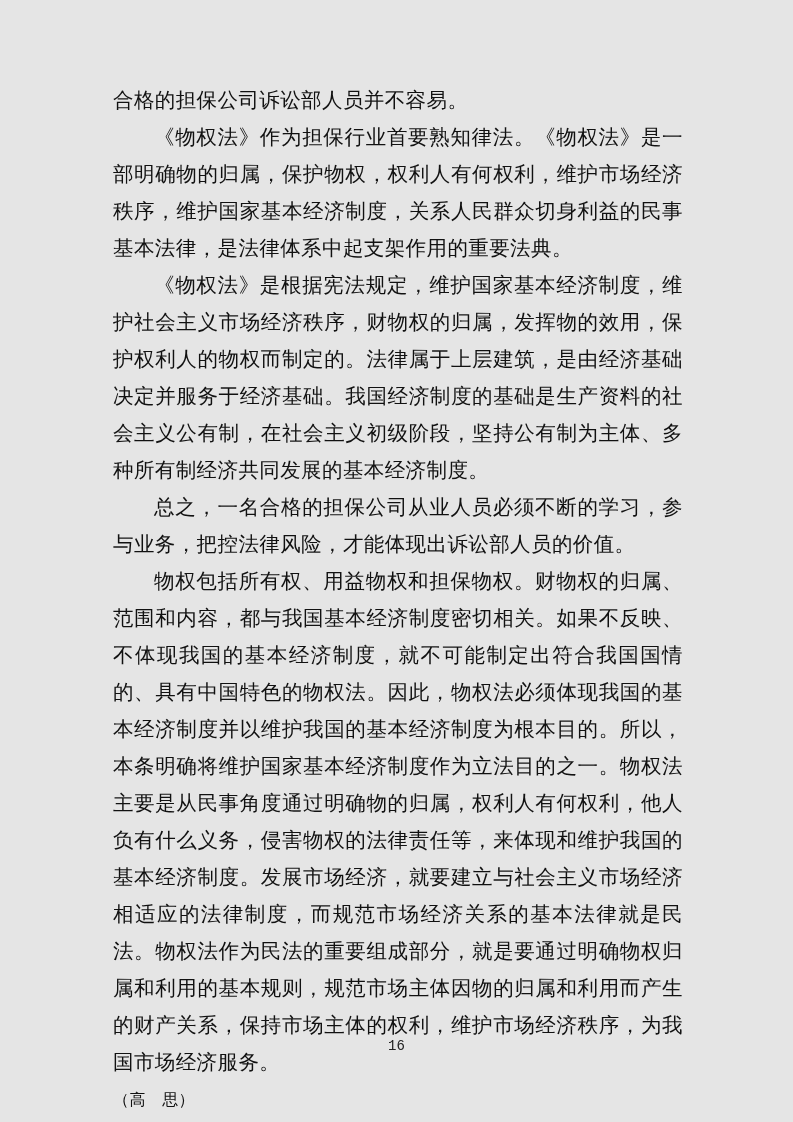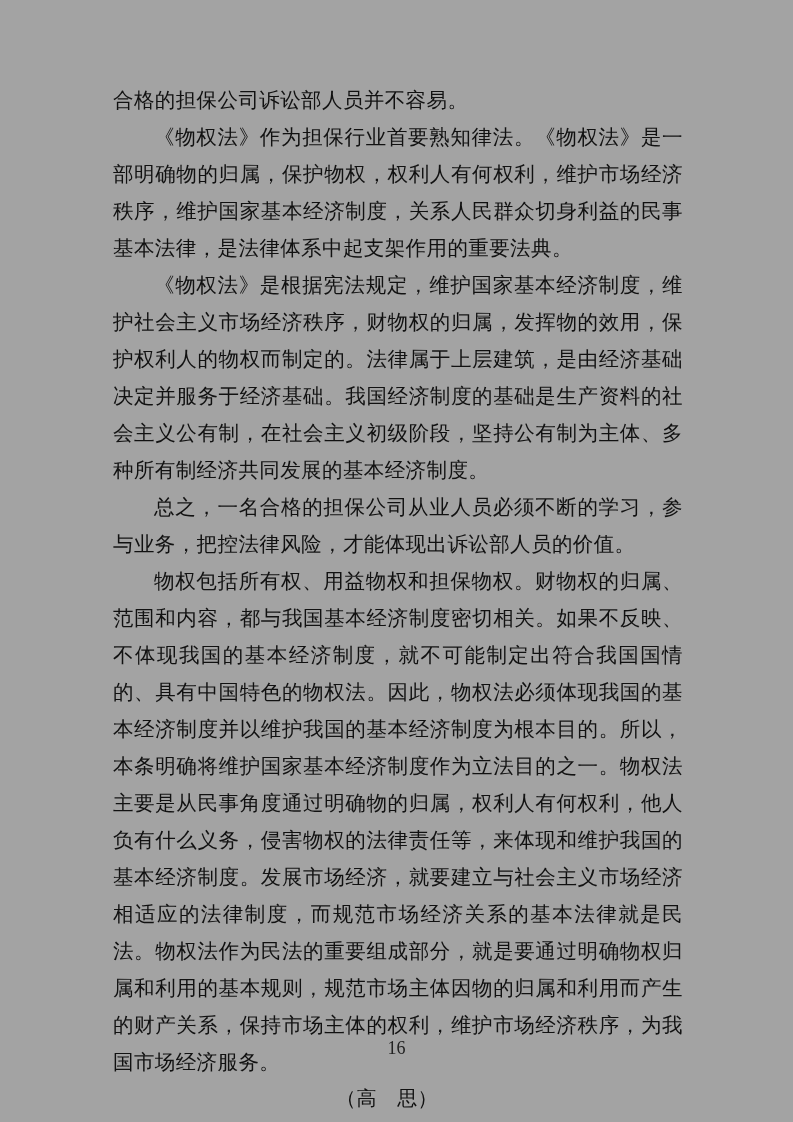--- a/index.html
+++ b/index.html
@@ -4,21 +4,21 @@
 <style>
   html, body {
     margin: 0;
     padding: 0;
     background: #ffffff;
   }
   .page {
     position: relative;
     width: 793px;
     height: 1122px;
-    background: #a3a3a3;
+    background: #e5e5e5;
     overflow: hidden;
     box-sizing: border-box;
   }
   .content {
     position: absolute;
     left: 113px;
     top: 82px;
     width: 570px;
   }
   .para {
@@ -30,37 +30,37 @@
     text-justify: inter-ideograph;
     margin: 0 0 0 0;
     letter-spacing: 0.4px;
     white-space: pre-wrap;
     word-break: break-all;
   }
   .para.indent {
     text-indent: 2em;
   }
   .signature {
-    font-family: Liberation Mono, monospace;
-    font-size: 20px;
+    font-family: Liberation Serif, serif;
+    font-size: 16px;
     line-height: 37px;
     color: #111111;
-    text-align: center;
+    text-align: left;
     letter-spacing: 0.4px;
     padding-right: 22px;
     white-space: pre;
   }
   .page-number {
     position: absolute;
     left: 0;
     right: 0;
     top: 1038px;
     text-align: center;
-    font-family: Liberation Serif, serif;
-    font-size: 18px;
+    font-family: Liberation Mono, monospace;
+    font-size: 14px;
     color: #222222;
   }
 </style>
 </head>
 <body>
 
 <div class="page">
   <div class="content">
 
     <p class="para">合格的担保公司诉讼部人员并不容易。</p>

